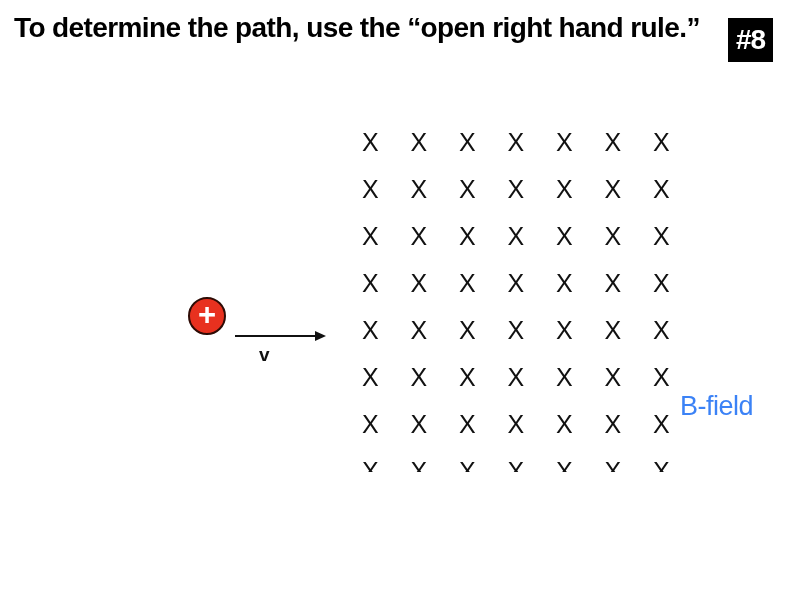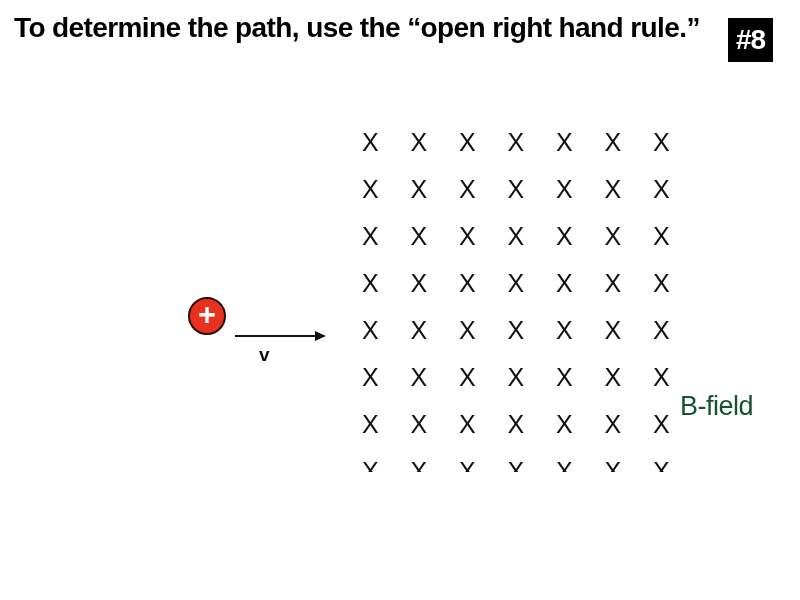--- a/index.html
+++ b/index.html
@@ -95,21 +95,21 @@
     font-weight: 700;
     color: #111111;
   }
   .bfield-label {
     position: absolute;
     left: 680px;
     top: 391px;
     font-size: 27px;
     font-weight: 500;
     letter-spacing: -0.5px;
-    color: #14532d;
+    color: #3b82f6;
   }
 </style>
 </head>
 <body>
 
 <div class="slide">
 
   <div class="title-block">
     <div class="title-line">To determine the path, use the “open right hand rule.”</div>
   </div>

